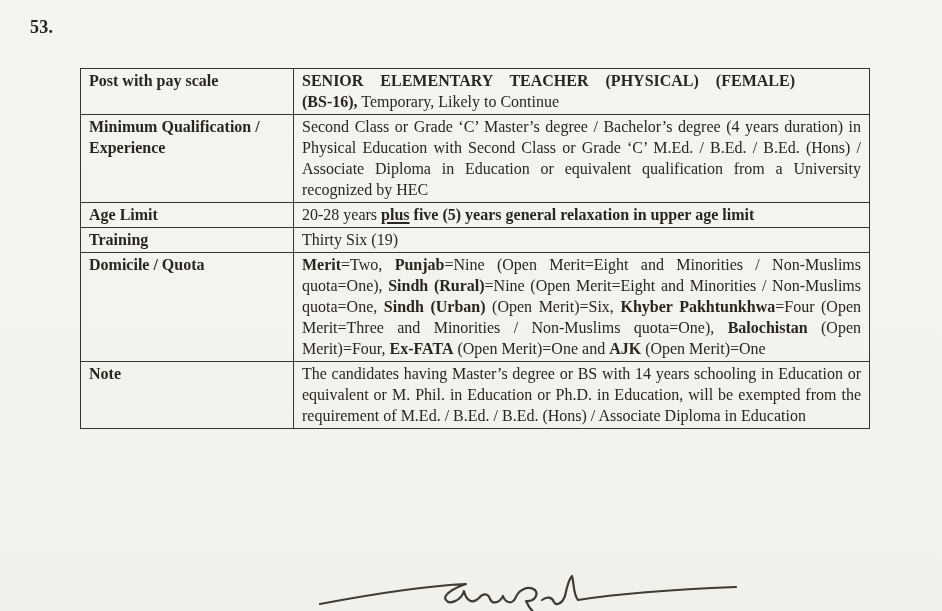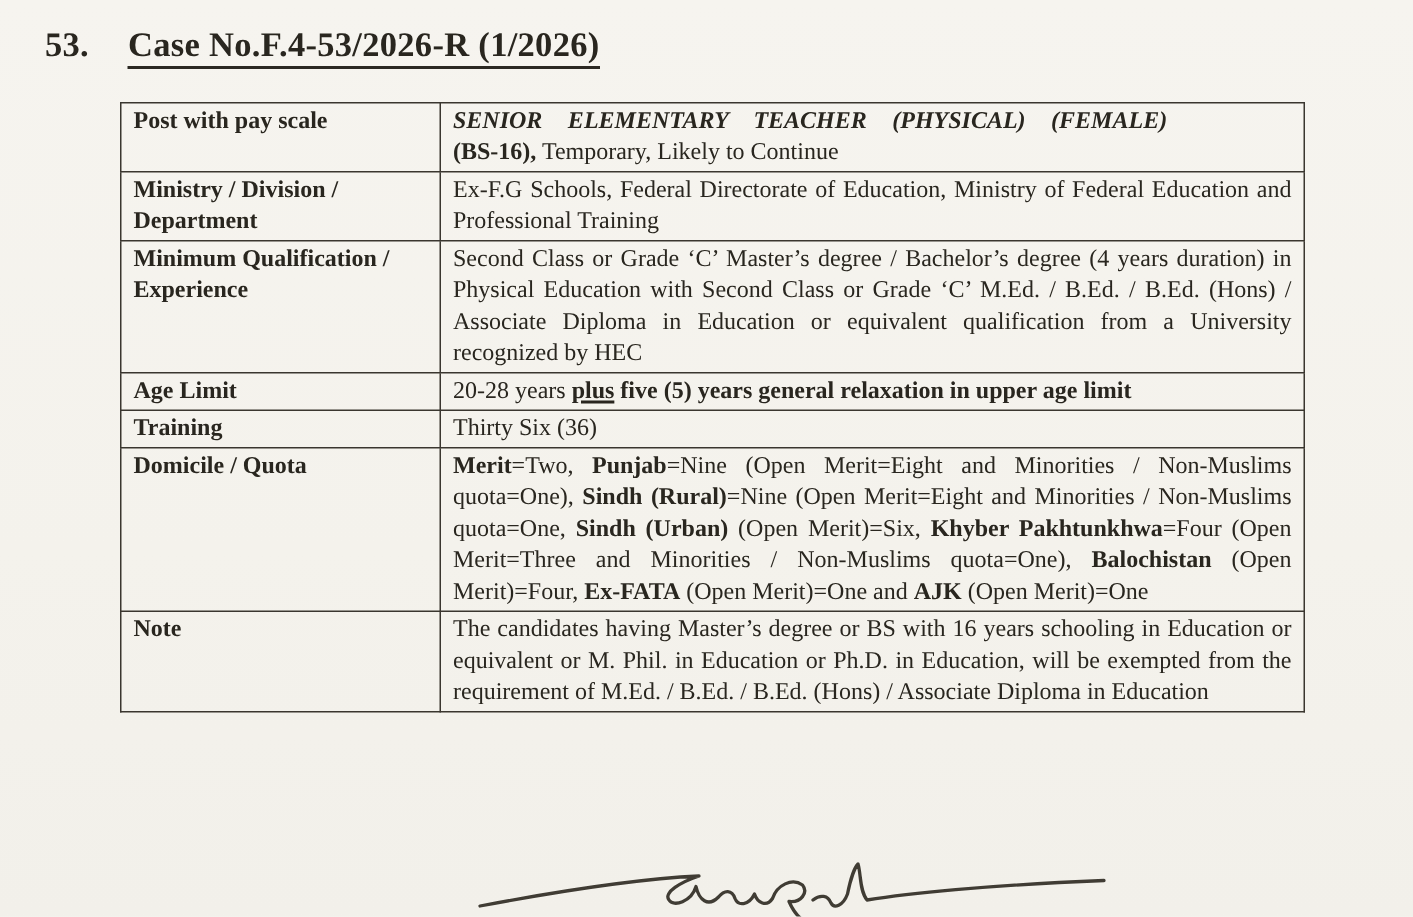--- a/index.html
+++ b/index.html
@@ -6,87 +6,82 @@
   body{
     width:942px;height:611px;position:relative;overflow:hidden;
     background:#f5f3ee;
     background-image:linear-gradient(180deg,#f6f4ef 0%,#f4f2ec 60%,#f2f0ea 100%);
     font-family:"Liberation Serif", serif;
     color:#29261f;
     -webkit-font-smoothing:antialiased;
   }
   .heading{
     position:absolute;top:17px;left:30px;
-    display:flex;gap:26px;align-items:baseline;
-    font-weight:bold;font-size:23px;letter-spacing:.2px;
+    display:flex;gap:36px;align-items:baseline;
+    font-weight:bold;font-size:18px;letter-spacing:.2px;
   }
   .heading .title{
     border-bottom:2px solid #2b2822;
     padding-bottom:1px;
   }
   table.doc-table{
     position:absolute;left:80px;top:68px;width:790px;
     border-collapse:collapse;table-layout:fixed;
   }
   .doc-table td{
     border:1.6px solid #3a362f;
     padding:1px 8px 2px 8px;
     vertical-align:top;
     font-size:16px;line-height:21px;
   }
   td.label{width:196px;font-weight:bold;margin-left:36px;}
   td.value{text-align:justify;}
   .b{font-weight:bold;}
   .u{text-decoration:underline;text-underline-offset:2px;text-decoration-thickness:1.5px;}
-  .spread{word-spacing:13px;font-style:italic;}
+  .spread{word-spacing:13px;}
   .signature{
     position:absolute;left:318px;top:568px;
   }
   .signature path{
     stroke:#403c34;stroke-width:2.2;fill:none;
     stroke-linecap:round;stroke-linejoin:round;
   }
 </style>
 </head>
 <body>
 
 <div class="heading">
   <span class="num">53.</span>
-  <span class="title">Case No.F.4-53/2026-R (1/2026)</span>
 </div>
 
 <table class="doc-table">
   <tbody>
     <tr>
       <td class="label">Post with pay scale</td>
       <td class="value"><span class="b spread">SENIOR ELEMENTARY TEACHER (PHYSICAL) (FEMALE)</span><br><span class="b">(BS-16),</span><span> Temporary, Likely to Continue</span></td>
-    </tr>
-    <tr>
-      <td class="label">Ministry / Division / Department</td>
-      <td class="value"><span>Ex-F.G Schools, Federal Directorate of Education, Ministry of Federal Education and Professional Training</span></td>
     </tr>
     <tr>
       <td class="label">Minimum Qualification / Experience</td>
       <td class="value"><span>Second Class or Grade ‘C’ Master’s degree / Bachelor’s degree (4 years duration) in Physical Education with Second Class or Grade ‘C’ M.Ed. / B.Ed. / B.Ed. (Hons) / Associate Diploma in Education or equivalent qualification from a University recognized by HEC</span></td>
     </tr>
     <tr>
       <td class="label">Age Limit</td>
       <td class="value"><span>20-28 years </span><span class="b u">plus</span><span class="b"> five (5) years general relaxation in upper age limit</span></td>
     </tr>
     <tr>
       <td class="label">Training</td>
-      <td class="value"><span>Thirty Six (36)</span></td>
+      <td class="value"><span>Thirty Six (19)</span></td>
     </tr>
     <tr>
       <td class="label">Domicile / Quota</td>
       <td class="value"><span class="b">Merit</span><span>=Two, </span><span class="b">Punjab</span><span>=Nine (Open Merit=Eight and Minorities / Non-Muslims quota=One), </span><span class="b">Sindh (Rural)</span><span>=Nine (Open Merit=Eight and Minorities / Non-Muslims quota=One, </span><span class="b">Sindh (Urban)</span><span> (Open Merit)=Six, </span><span class="b">Khyber Pakhtunkhwa</span><span>=Four (Open Merit=Three and Minorities / Non-Muslims quota=One), </span><span class="b">Balochistan</span><span> (Open Merit)=Four, </span><span class="b">Ex-FATA</span><span> (Open Merit)=One and </span><span class="b">AJK</span><span> (Open Merit)=One</span></td>
     </tr>
     <tr>
       <td class="label">Note</td>
-      <td class="value"><span>The candidates having Master’s degree or BS with 16 years schooling in Education or equivalent or M. Phil. in Education or Ph.D. in Education, will be exempted from the requirement of M.Ed. / B.Ed. / B.Ed. (Hons) / Associate Diploma in Education</span></td>
+      <td class="value"><span>The candidates having Master’s degree or BS with 14 years schooling in Education or equivalent or M. Phil. in Education or Ph.D. in Education, will be exempted from the requirement of M.Ed. / B.Ed. / B.Ed. (Hons) / Associate Diploma in Education</span></td>
     </tr>
   </tbody>
 </table>
 
 <svg class="signature" width="430" height="46" viewBox="0 0 430 46" aria-hidden="true">
   <path d="M2 36
            C 55 26, 105 18, 148 16
            C 136 20, 124 27, 128 32
            C 131 37, 143 33, 146 23
            C 148 32, 154 37, 161 30

